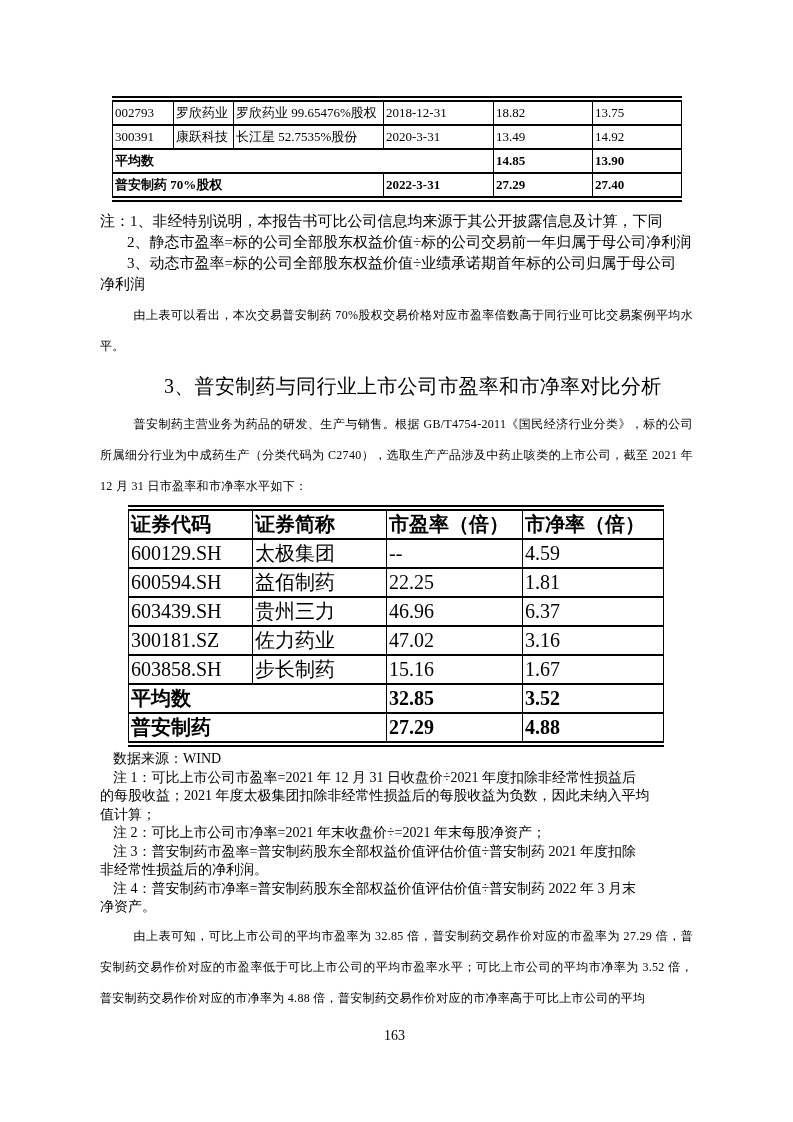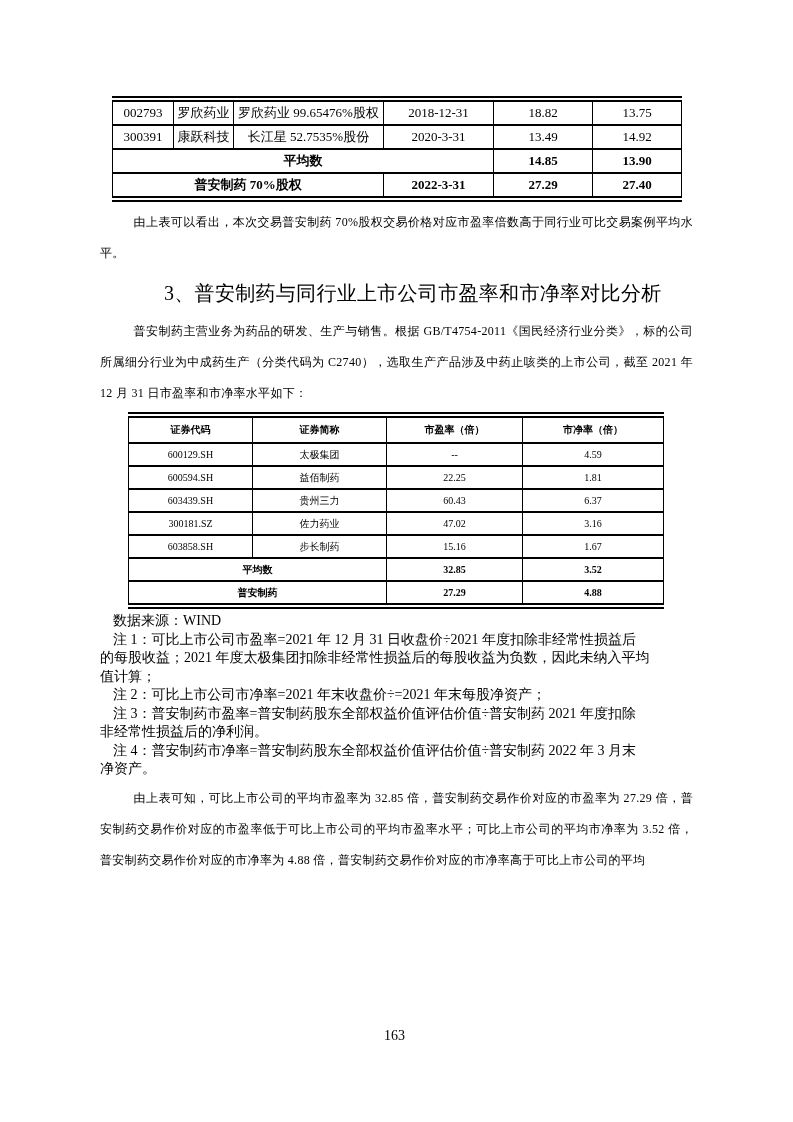--- a/index.html
+++ b/index.html
@@ -9,30 +9,30 @@
     margin:0 auto;
     background:#ffffff;
     box-sizing:border-box;
     padding:96px 100px 0 100px;
     font-family:"Liberation Serif","DejaVu Serif",serif;
     color:#000;
     overflow:hidden;
   }
 
   table { border-collapse:collapse; table-layout:fixed; }
-  td, th { overflow:hidden; white-space:nowrap; text-align:center; vertical-align:middle; padding:0 2px; }
+  td, th { overflow:hidden; white-space:nowrap; text-align:left; vertical-align:middle; padding:0 2px; }
 
   
   .t1 { margin-left:12px; width:569px; font-size:13px; }
   .t1 { border-top:6px double #000; border-bottom:6px double #000; }
   .t1 td { border:1px solid #000; border-top-width:2px; border-bottom-width:2px; height:22px; }
   .t1 tr.b td { font-weight:bold; }
 
   
-  .t2 { margin-left:28px; margin-top:3px; width:535px; font-size:10px; }
+  .t2 { margin-left:28px; margin-top:3px; width:535px; font-size:20px; }
   .t2 { border-top:6px double #000; border-bottom:6px double #000; }
   .t2 td, .t2 th { border:1px solid #000; border-top-width:2px; border-bottom-width:2px; height:21px; }
   .t2 th { font-weight:bold; height:24px; }
   .t2 tr.b td { font-weight:bold; }
 
   
   .notes1 { margin-top:9px; font-size:15px; line-height:21px; }
   .notes2 { margin-top:3px; font-size:14px; line-height:18.5px; }
   .nline { white-space:nowrap; }
   .ind2 { padding-left:27px; }
@@ -94,20 +94,26 @@
       </tr>
       <tr class="b">
         <td colspan="3">普安制药 70%股权</td>
         <td>2022-3-31</td>
         <td>27.29</td>
         <td>27.40</td>
       </tr>
     </tbody>
   </table>
 
+  <div class="notes1">
+    <div class="nline">注：1、非经特别说明，本报告书可比公司信息均来源于其公开披露信息及计算，下同</div>
+    <div class="nline ind2">2、静态市盈率=标的公司全部股东权益价值÷标的公司交易前一年归属于母公司净利润</div>
+    <div class="nline ind2">3、动态市盈率=标的公司全部股东权益价值÷业绩承诺期首年标的公司归属于母公司</div>
+    <div class="nline">净利润</div>
+  </div>
 
   <p class="para p1">由上表可以看出，本次交易普安制药 70%股权交易价格对应市盈率倍数高于同行业可比交易案例平均水平。</p>
 
   <div class="heading">3、普安制药与同行业上市公司市盈率和市净率对比分析</div>
 
   <p class="para p2">普安制药主营业务为药品的研发、生产与销售。根据 GB/T4754-2011《国民经济行业分类》，标的公司所属细分行业为中成药生产（分类代码为 C2740），选取生产产品涉及中药止咳类的上市公司，截至 2021 年 12 月 31 日市盈率和市净率水平如下：</p>
 
   <table class="t2">
     <colgroup>
       <col style="width:124px">
@@ -130,21 +136,21 @@
       </tr>
       <tr>
         <td>600594.SH</td>
         <td>益佰制药</td>
         <td>22.25</td>
         <td>1.81</td>
       </tr>
       <tr>
         <td>603439.SH</td>
         <td>贵州三力</td>
-        <td>60.43</td>
+        <td>46.96</td>
         <td>6.37</td>
       </tr>
       <tr>
         <td>300181.SZ</td>
         <td>佐力药业</td>
         <td>47.02</td>
         <td>3.16</td>
       </tr>
       <tr>
         <td>603858.SH</td>

